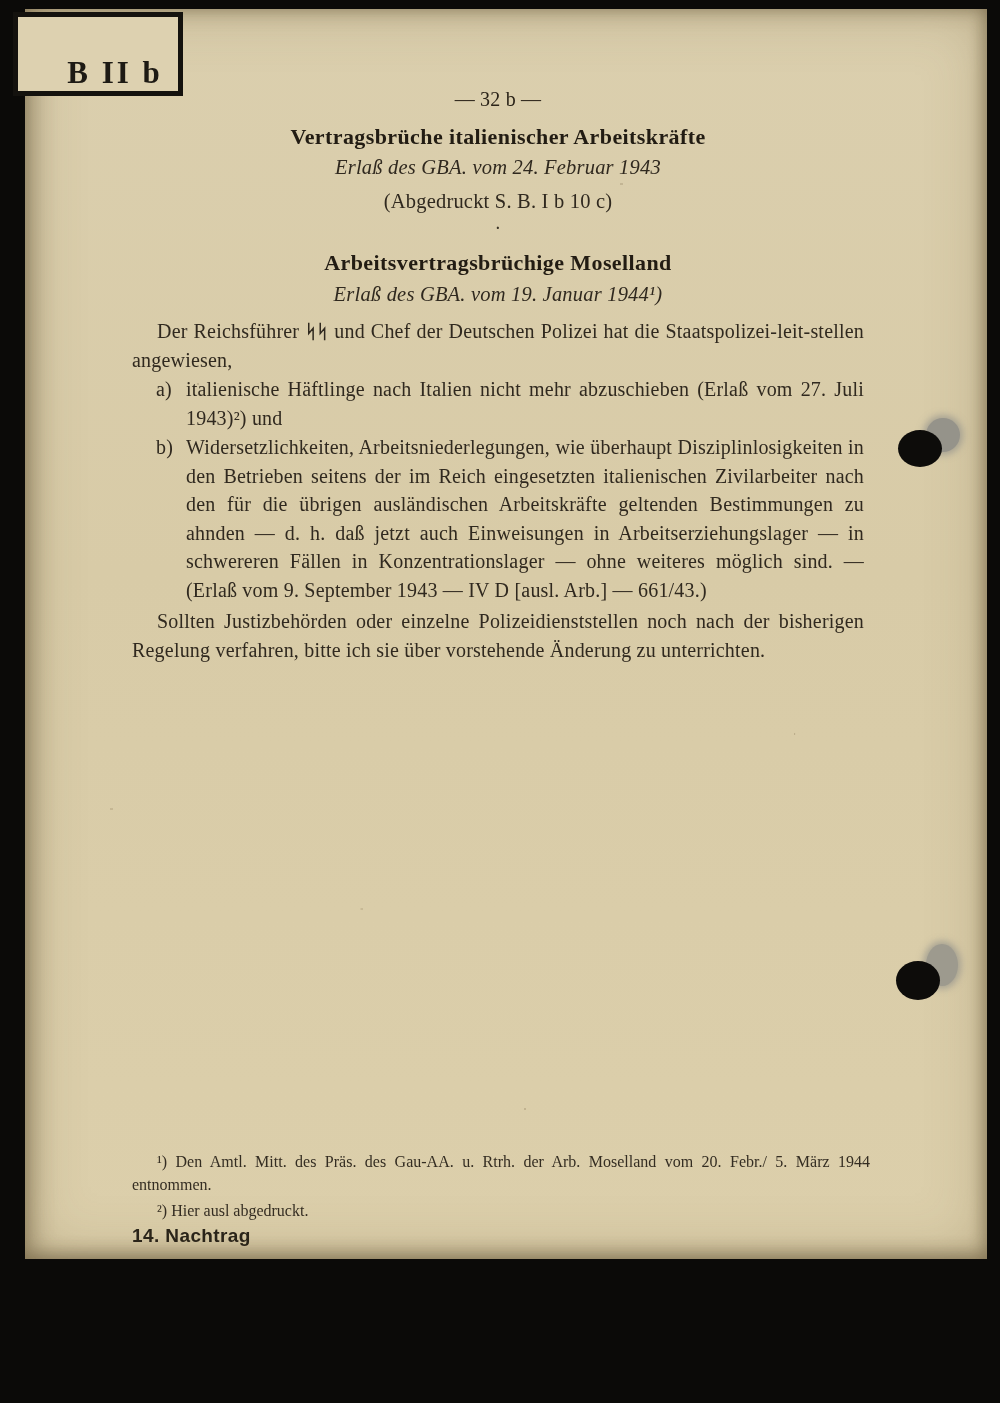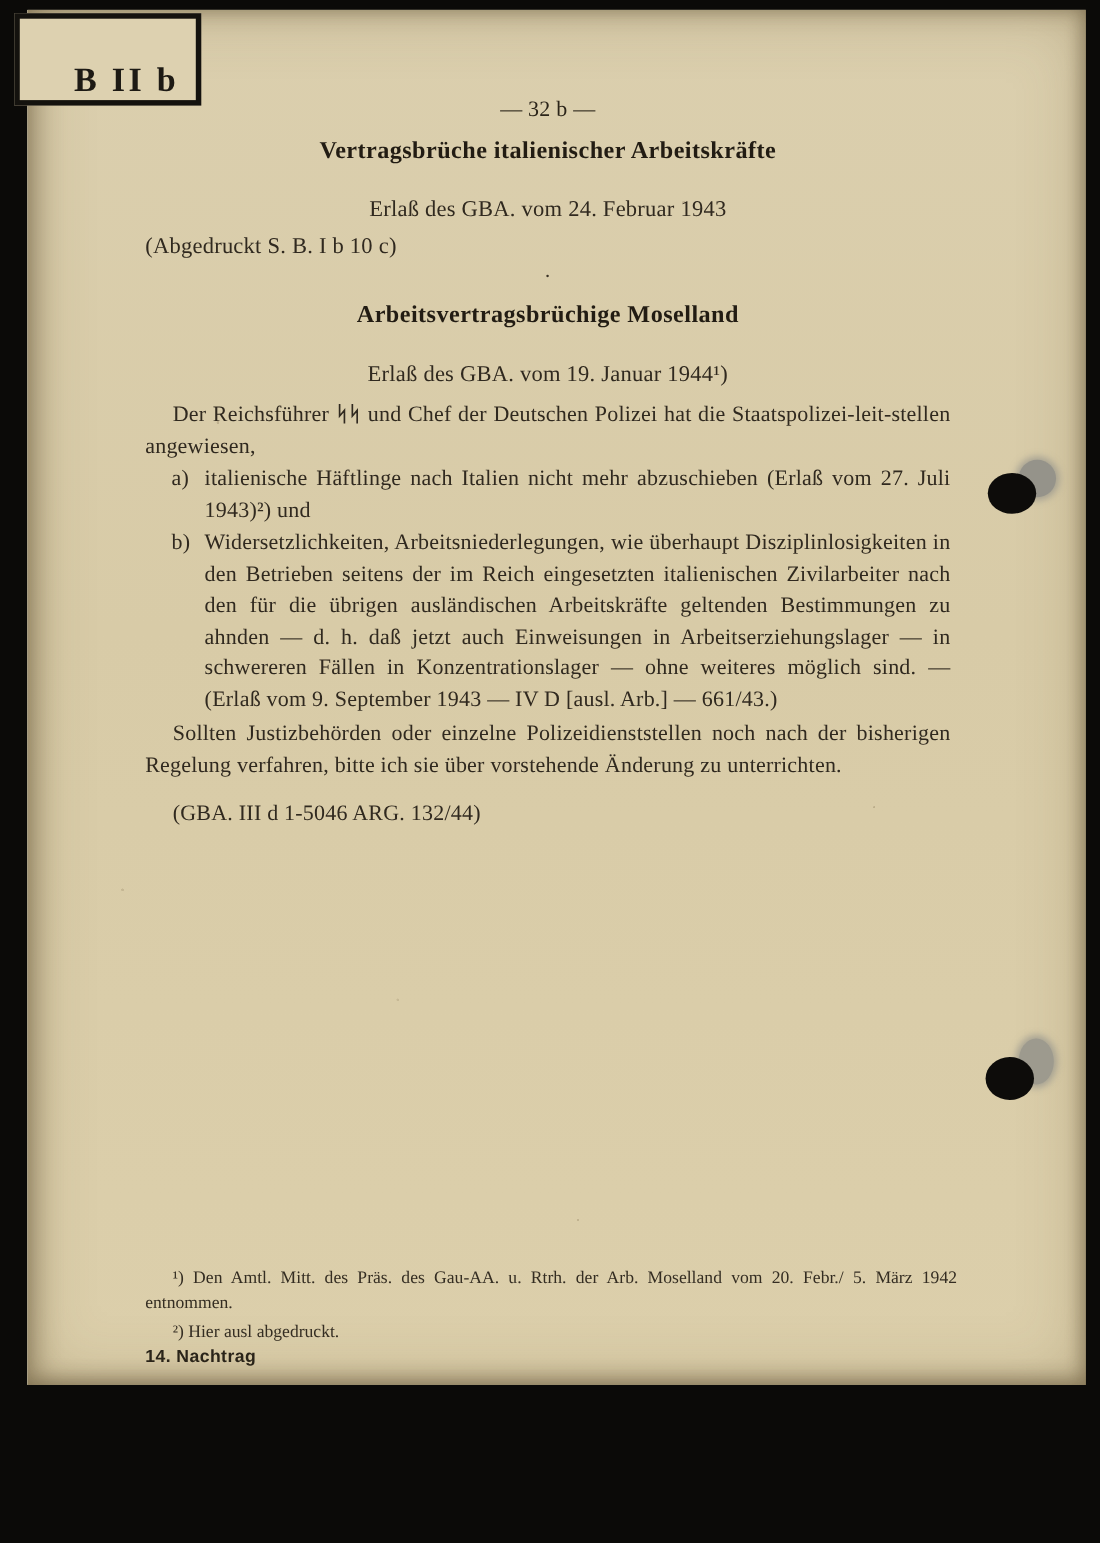--- a/index.html
+++ b/index.html
@@ -64,26 +64,28 @@
   }
   .h-title{
     margin-top:9px;
     text-align:center;
     font-weight:bold;
     font-size:22px;
     letter-spacing:.4px;
     color:#221c13;
   }
   .h-sub{
-    margin-top:25px;
+    margin-top:2px;
     text-align:center;
     font-size:20.5px;
+    font-style:italic;
   }
   .h-note{
     margin-top:5px;
+    text-align:center;
     font-size:20.5px;
   }
   .ornament{
     margin-top:6px;
     text-align:center;
     font-size:14px;
     font-weight:bold;
     color:#3a3225;
     line-height:16px;
   }
@@ -139,21 +141,21 @@
   }
   .footnote-2{
     margin-top:3px;
     text-indent:25px;
   }
   .footer-label{
     position:absolute;
     left:107px;top:1216px;
     font-family:"Liberation Sans", sans-serif;
     font-weight:bold;
-    font-size:16px;
+    font-size:19px;
     color:#2a2419;
     letter-spacing:.4px;
   }
   .punch{position:absolute;z-index:6;}
   .punch .smudge{
     position:absolute;
     border-radius:50%;
     background:#95938a;
     box-shadow:0 0 7px 3px rgba(150,148,140,.75);
   }
@@ -195,26 +197,25 @@
       <div class="item-text">italienische Häftlinge nach Italien nicht mehr abzuschieben (Erlaß vom 27. Juli 1943)²) und</div>
     </div>
 
     <div class="item">
       <div class="item-label">b)</div>
       <div class="item-text">Widersetzlichkeiten, Arbeitsniederlegungen, wie überhaupt Disziplinlosigkeiten in den Betrieben seitens der im Reich eingesetzten italienischen Zivilarbeiter nach den für die übrigen ausländischen Arbeitskräfte geltenden Bestimmungen zu ahnden — d. h. daß jetzt auch Einweisungen in Arbeitserziehungslager — in schwereren Fällen in Konzentrationslager — ohne weiteres möglich sind. — (Erlaß vom 9. September 1943 — IV D [ausl. Arb.] — 661/43.)</div>
     </div>
 
     <div class="para closing">Sollten Justizbehörden oder einzelne Polizeidienststellen noch nach der bisherigen Regelung verfahren, bitte ich sie über vorstehende Änderung zu unterrichten.</div>
 
-    <div class="reference">(GBA. III d 1-5046 ARG. 132/44)</div>
 
   </div>
 
   <div class="footnotes">
-    <div class="footnote-1">¹) Den Amtl. Mitt. des Präs. des Gau-AA. u. Rtrh. der Arb. Moselland vom 20. Febr./ 5. März 1942 entnommen.</div>
+    <div class="footnote-1">¹) Den Amtl. Mitt. des Präs. des Gau-AA. u. Rtrh. der Arb. Moselland vom 20. Febr./ 5. März 1944 entnommen.</div>
     <div class="footnote-2">²) Hier ausl abgedruckt.</div>
   </div>
 
   <div class="footer-label">14. Nachtrag</div>
 
 </div>
 
 <div class="stamp-box">
   <span class="stamp-text">B II b</span>
 </div>

